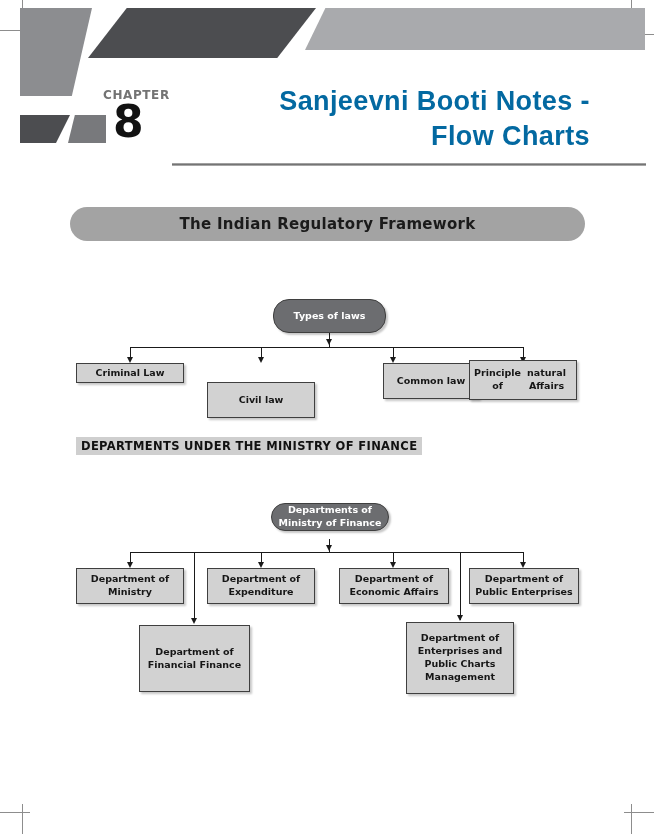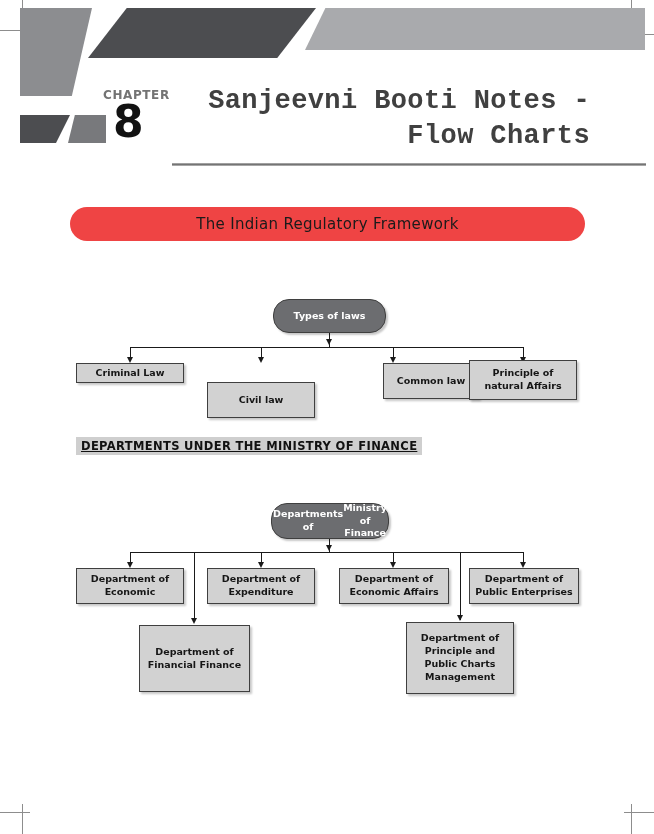--- a/index.html
+++ b/index.html
@@ -81,64 +81,63 @@
     color: #121212;
     line-height: 1;
   }
 
   
   .page-title {
     position: absolute;
     left: 200px; top: 84px;
     width: 390px;
     text-align: right;
-    font-family: Liberation Mono, monospace;
+    font-family: Liberation Sans, sans-serif;
     font-size: 27px;
     font-weight: bold;
-    color: #404040;
+    color: #0369a1;
     line-height: 1.28;
     letter-spacing: 0.4px;
   }
   .title-rule {
     position: absolute;
     left: 172px; top: 163px;
     width: 474px; height: 3px;
     background: linear-gradient(to bottom, #b6b6b6, #6e6e6e 55%, #c8c8c8);
   }
 
   
   .pill {
     position: absolute;
     left: 70px; top: 207px;
     width: 515px; height: 34px;
-    background: #ef4444;
+    background: #a3a3a3;
     border-radius: 17px;
     display: flex;
     align-items: center;
     justify-content: center;
     font-family: "DejaVu Sans", sans-serif;
     font-size: 15px;
-    font-weight: normal;
+    font-weight: bold;
     color: #1b1b1b;
     letter-spacing: 0.3px;
   }
 
   
   .subhead {
     position: absolute;
     left: 76px; top: 437px;
     background: #cfcfcf;
     padding: 2px 5px;
     font-family: "DejaVu Sans", sans-serif;
     font-size: 11.5px;
     font-weight: bold;
     color: #111111;
     letter-spacing: 0.35px;
     white-space: nowrap;
-    text-decoration: underline;
   }
 
   
   .node {
     position: absolute;
     box-sizing: border-box;
     border: 1px solid #3f3f3f;
     display: flex;
     align-items: center;
     justify-content: center;
@@ -225,28 +224,28 @@
 
   <div class="node leaf" style="left:76px; top:363px; width:108px; height:20px;">
     <span>Criminal Law</span>
   </div>
   <div class="node leaf" style="left:207px; top:382px; width:108px; height:36px;">
     <span>Civil law</span>
   </div>
   <div class="node leaf" style="left:339px; top:363px; width:96px; height:36px;margin-left:44px;">
     <span>Common law</span>
   </div>
-  <div class="node leaf" style="left:469px; top:360px; width:108px; height:40px; flex-direction:column;">
+  <div class="node leaf" style="left:469px; top:360px; width:108px; height:40px; flex-direction:row;">
     <span>Principle of</span>
     <span>natural Affairs</span>
   </div>
 
   <div class="subhead">DEPARTMENTS UNDER THE MINISTRY OF FINANCE</div>
 
-  <div class="node root" style="left:271px; top:503px; width:118px; height:36px; flex-direction:row;">
+  <div class="node root" style="left:271px; top:503px; width:118px; height:28px; flex-direction:column;">
     <span>Departments of</span>
     <span>Ministry of Finance</span>
   </div>
 
   <div class="vline" style="left:329px; top:539px; height:13px;"></div>
   <div class="arrow" style="left:325.5px; top:545px;"></div>
 
   <div class="hline" style="left:130px; top:552px; width:393px;"></div>
 
   <div class="vline" style="left:130px; top:552px; height:12px;"></div>
@@ -262,39 +261,39 @@
   <div class="arrow" style="left:519.5px; top:562px;"></div>
 
   <div class="vline" style="left:194px; top:552px; height:70px;"></div>
   <div class="arrow" style="left:190.5px; top:618px;"></div>
 
   <div class="vline" style="left:460px; top:552px; height:68px;"></div>
   <div class="arrow" style="left:456.5px; top:615px;"></div>
 
   <div class="node leaf" style="left:76px; top:568px; width:108px; height:36px; flex-direction:column;">
     <span>Department of</span>
-    <span>Economic</span>
+    <span>Ministry</span>
   </div>
   <div class="node leaf" style="left:207px; top:568px; width:108px; height:36px; flex-direction:column;">
     <span>Department of</span>
     <span>Expenditure</span>
   </div>
   <div class="node leaf" style="left:339px; top:568px; width:110px; height:36px; flex-direction:column;">
     <span>Department of</span>
     <span>Economic Affairs</span>
   </div>
   <div class="node leaf" style="left:469px; top:568px; width:110px; height:36px; flex-direction:column;">
     <span>Department of</span>
     <span>Public Enterprises</span>
   </div>
 
   <div class="node leaf" style="left:139px; top:625px; width:111px; height:67px; flex-direction:column;">
     <span>Department of</span>
     <span>Financial Finance</span>
   </div>
   <div class="node leaf" style="left:406px; top:622px; width:108px; height:72px; flex-direction:column;">
     <span>Department of</span>
-    <span>Principle and</span>
+    <span>Enterprises and</span>
     <span>Public Charts</span>
     <span>Management</span>
   </div>
 
 </div>
 
 </body></html>

